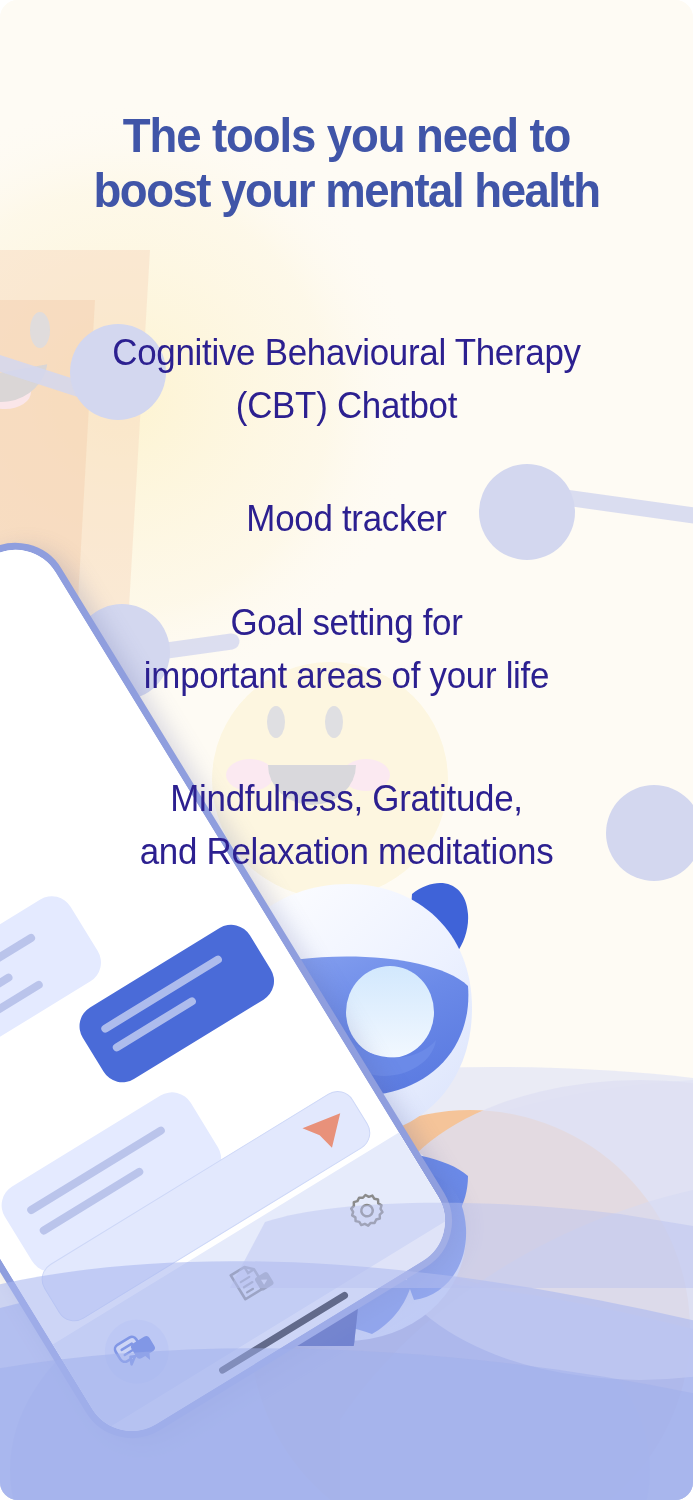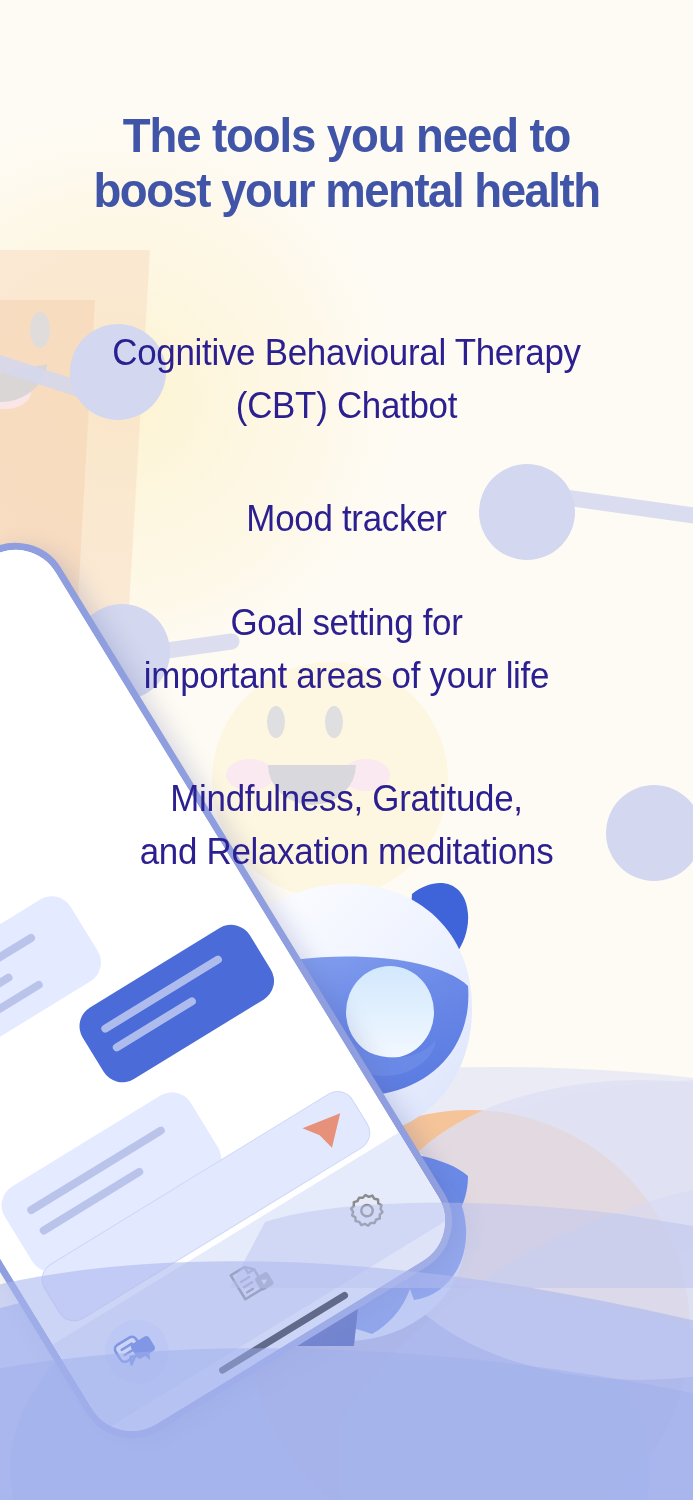--- a/index.html
+++ b/index.html
@@ -7,20 +7,21 @@
     padding: 0;
     background: #ffffff;
   }
   #screen {
     position: relative;
     width: 693px;
     height: 1500px;
     overflow: hidden;
     background: #fefbf4;
     font-family: "Liberation Sans", sans-serif;
+    border-radius: 18px;
   }
 
   
   .bg-layer {
     position: absolute;
     inset: 0;
     overflow: hidden;
     pointer-events: none;
   }
   .bg-svg { position: absolute; inset: 0; width: 693px; height: 1500px; display: block; }

